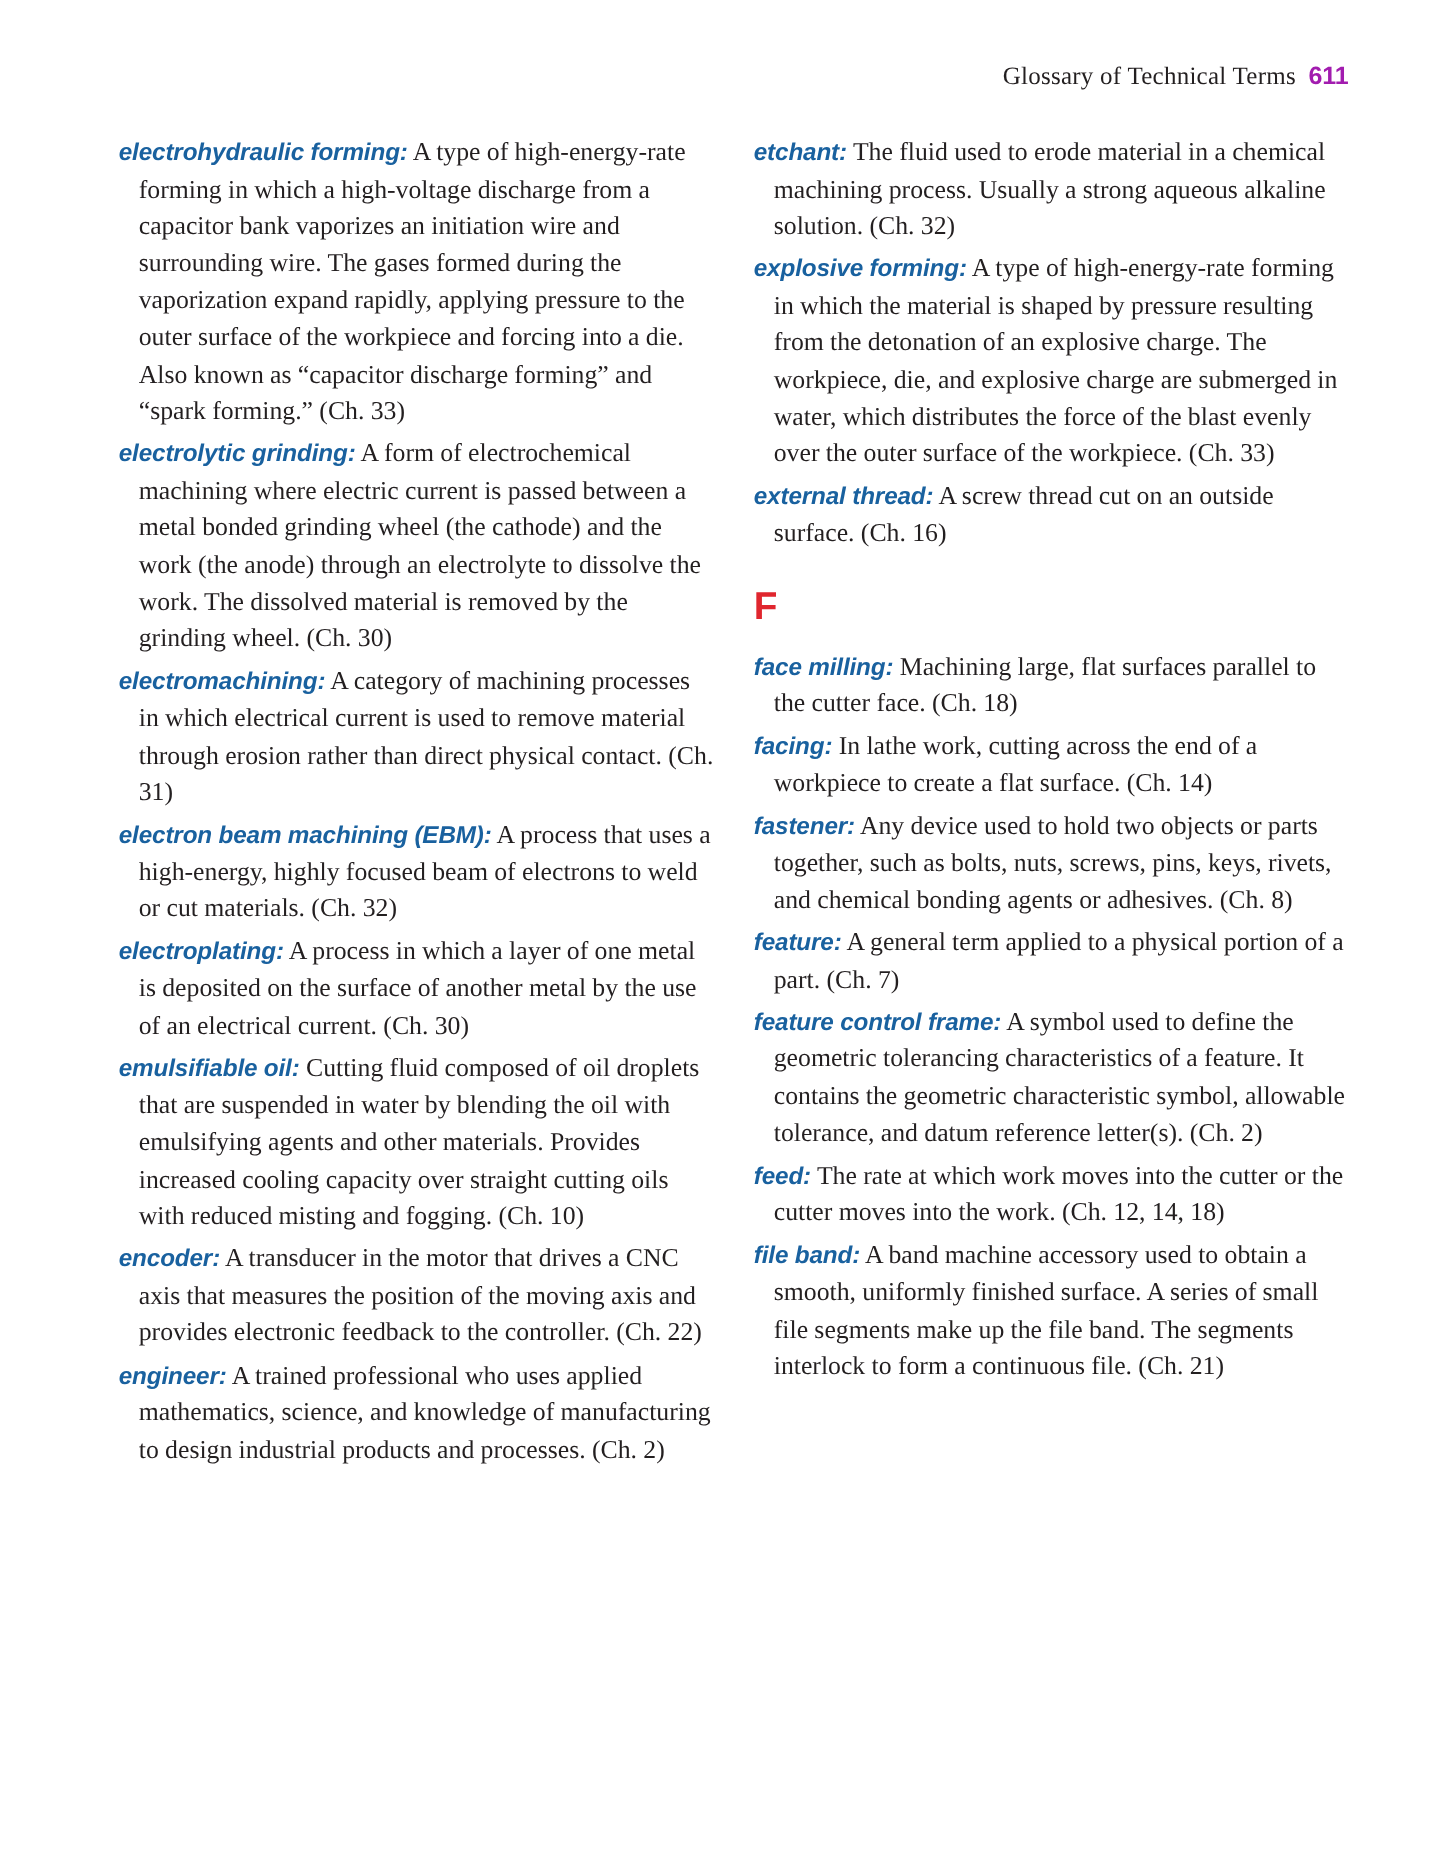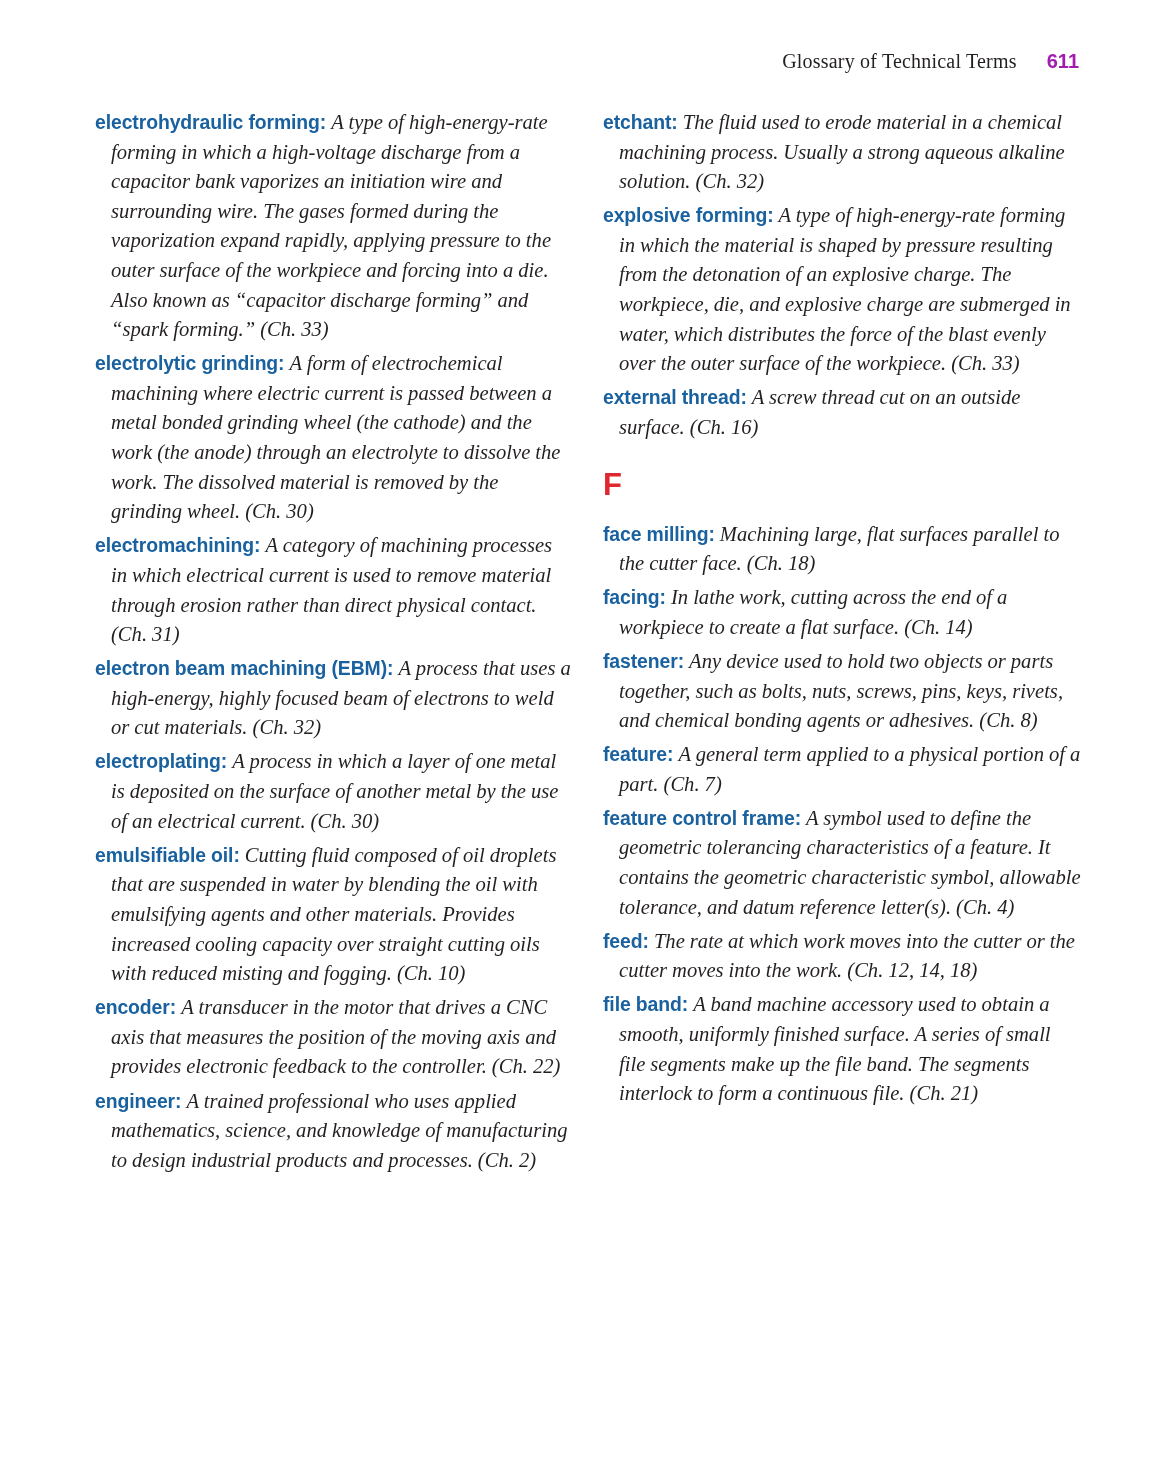--- a/index.html
+++ b/index.html
@@ -24,21 +24,21 @@
     box-sizing: border-box;
   }
 
   
   .running-head {
     position: absolute;
     right: 77px;
     top: 50px;
     display: flex;
     align-items: flex-start;
-    gap: 30px;
+    gap: 10px;
     white-space: nowrap;
   }
   .running-head-title {
     font-family: "Liberation Serif", "DejaVu Serif", serif;
     font-size: 20px;
     letter-spacing: 0.2px;
     color: #231f20;
   }
   .running-head-folio {
     font-family: "Liberation Sans", "DejaVu Sans", sans-serif;
@@ -67,28 +67,28 @@
     line-height: 29.6px;
     text-indent: -16px;
     padding-left: 16px;
     margin: 0 0 4.5px 0;
     text-align: left;
     word-spacing: -0.1px;
   }
   .entry-term {
     font-family: "Liberation Sans", "DejaVu Sans", sans-serif;
     font-weight: bold;
+    font-style: italic;
     font-size: 19.4px;
     color: #19619f;
     letter-spacing: -0.1px;
   }
   .entry-def {
     font-family: "Liberation Serif", "DejaVu Serif", serif;
     color: #231f20;
-    font-style: italic;
   }
 
   
   .letter-head {
     font-family: "Liberation Sans", "DejaVu Sans", sans-serif;
     font-weight: bold;
     font-size: 31px;
     color: #e0262e;
     line-height: 1;
     margin: 26px 0 20px 0;
@@ -118,19 +118,19 @@
       </div>
     <div class="column">
         <p class="entry"><span class="entry-term">etchant:</span> <span class="entry-def">The fluid used to erode material in a chemical machining process. Usually a strong aqueous alkaline solution. (Ch. 32)</span></p>
         <p class="entry"><span class="entry-term">explosive forming:</span> <span class="entry-def">A type of high-energy-rate forming in which the material is shaped by pressure resulting from the detonation of an explosive charge. The workpiece, die, and explosive charge are submerged in water, which distributes the force of the blast evenly over the outer surface of the workpiece. (Ch. 33)</span></p>
         <p class="entry"><span class="entry-term">external thread:</span> <span class="entry-def">A screw thread cut on an outside surface. (Ch. 16)</span></p>
         <div class="letter-head">F</div>
         <p class="entry"><span class="entry-term">face milling:</span> <span class="entry-def">Machining large, flat surfaces parallel to the cutter face. (Ch. 18)</span></p>
         <p class="entry"><span class="entry-term">facing:</span> <span class="entry-def">In lathe work, cutting across the end of a workpiece to create a flat surface. (Ch. 14)</span></p>
         <p class="entry"><span class="entry-term">fastener:</span> <span class="entry-def">Any device used to hold two objects or parts together, such as bolts, nuts, screws, pins, keys, rivets, and chemical bonding agents or adhesives. (Ch. 8)</span></p>
         <p class="entry"><span class="entry-term">feature:</span> <span class="entry-def">A general term applied to a physical portion of a part. (Ch. 7)</span></p>
-        <p class="entry"><span class="entry-term">feature control frame:</span> <span class="entry-def">A symbol used to define the geometric tolerancing characteristics of a feature. It contains the geometric characteristic symbol, allowable tolerance, and datum reference letter(s). (Ch. 4)</span></p>
+        <p class="entry"><span class="entry-term">feature control frame:</span> <span class="entry-def">A symbol used to define the geometric tolerancing characteristics of a feature. It contains the geometric characteristic symbol, allowable tolerance, and datum reference letter(s). (Ch. 2)</span></p>
         <p class="entry"><span class="entry-term">feed:</span> <span class="entry-def">The rate at which work moves into the cutter or the cutter moves into the work. (Ch. 12, 14, 18)</span></p>
         <p class="entry"><span class="entry-term">file band:</span> <span class="entry-def">A band machine accessory used to obtain a smooth, uniformly finished surface. A series of small file segments make up the file band. The segments interlock to form a continuous file. (Ch. 21)</span></p>
       </div>
   </div>
 
 </div>
 
 </body></html>

